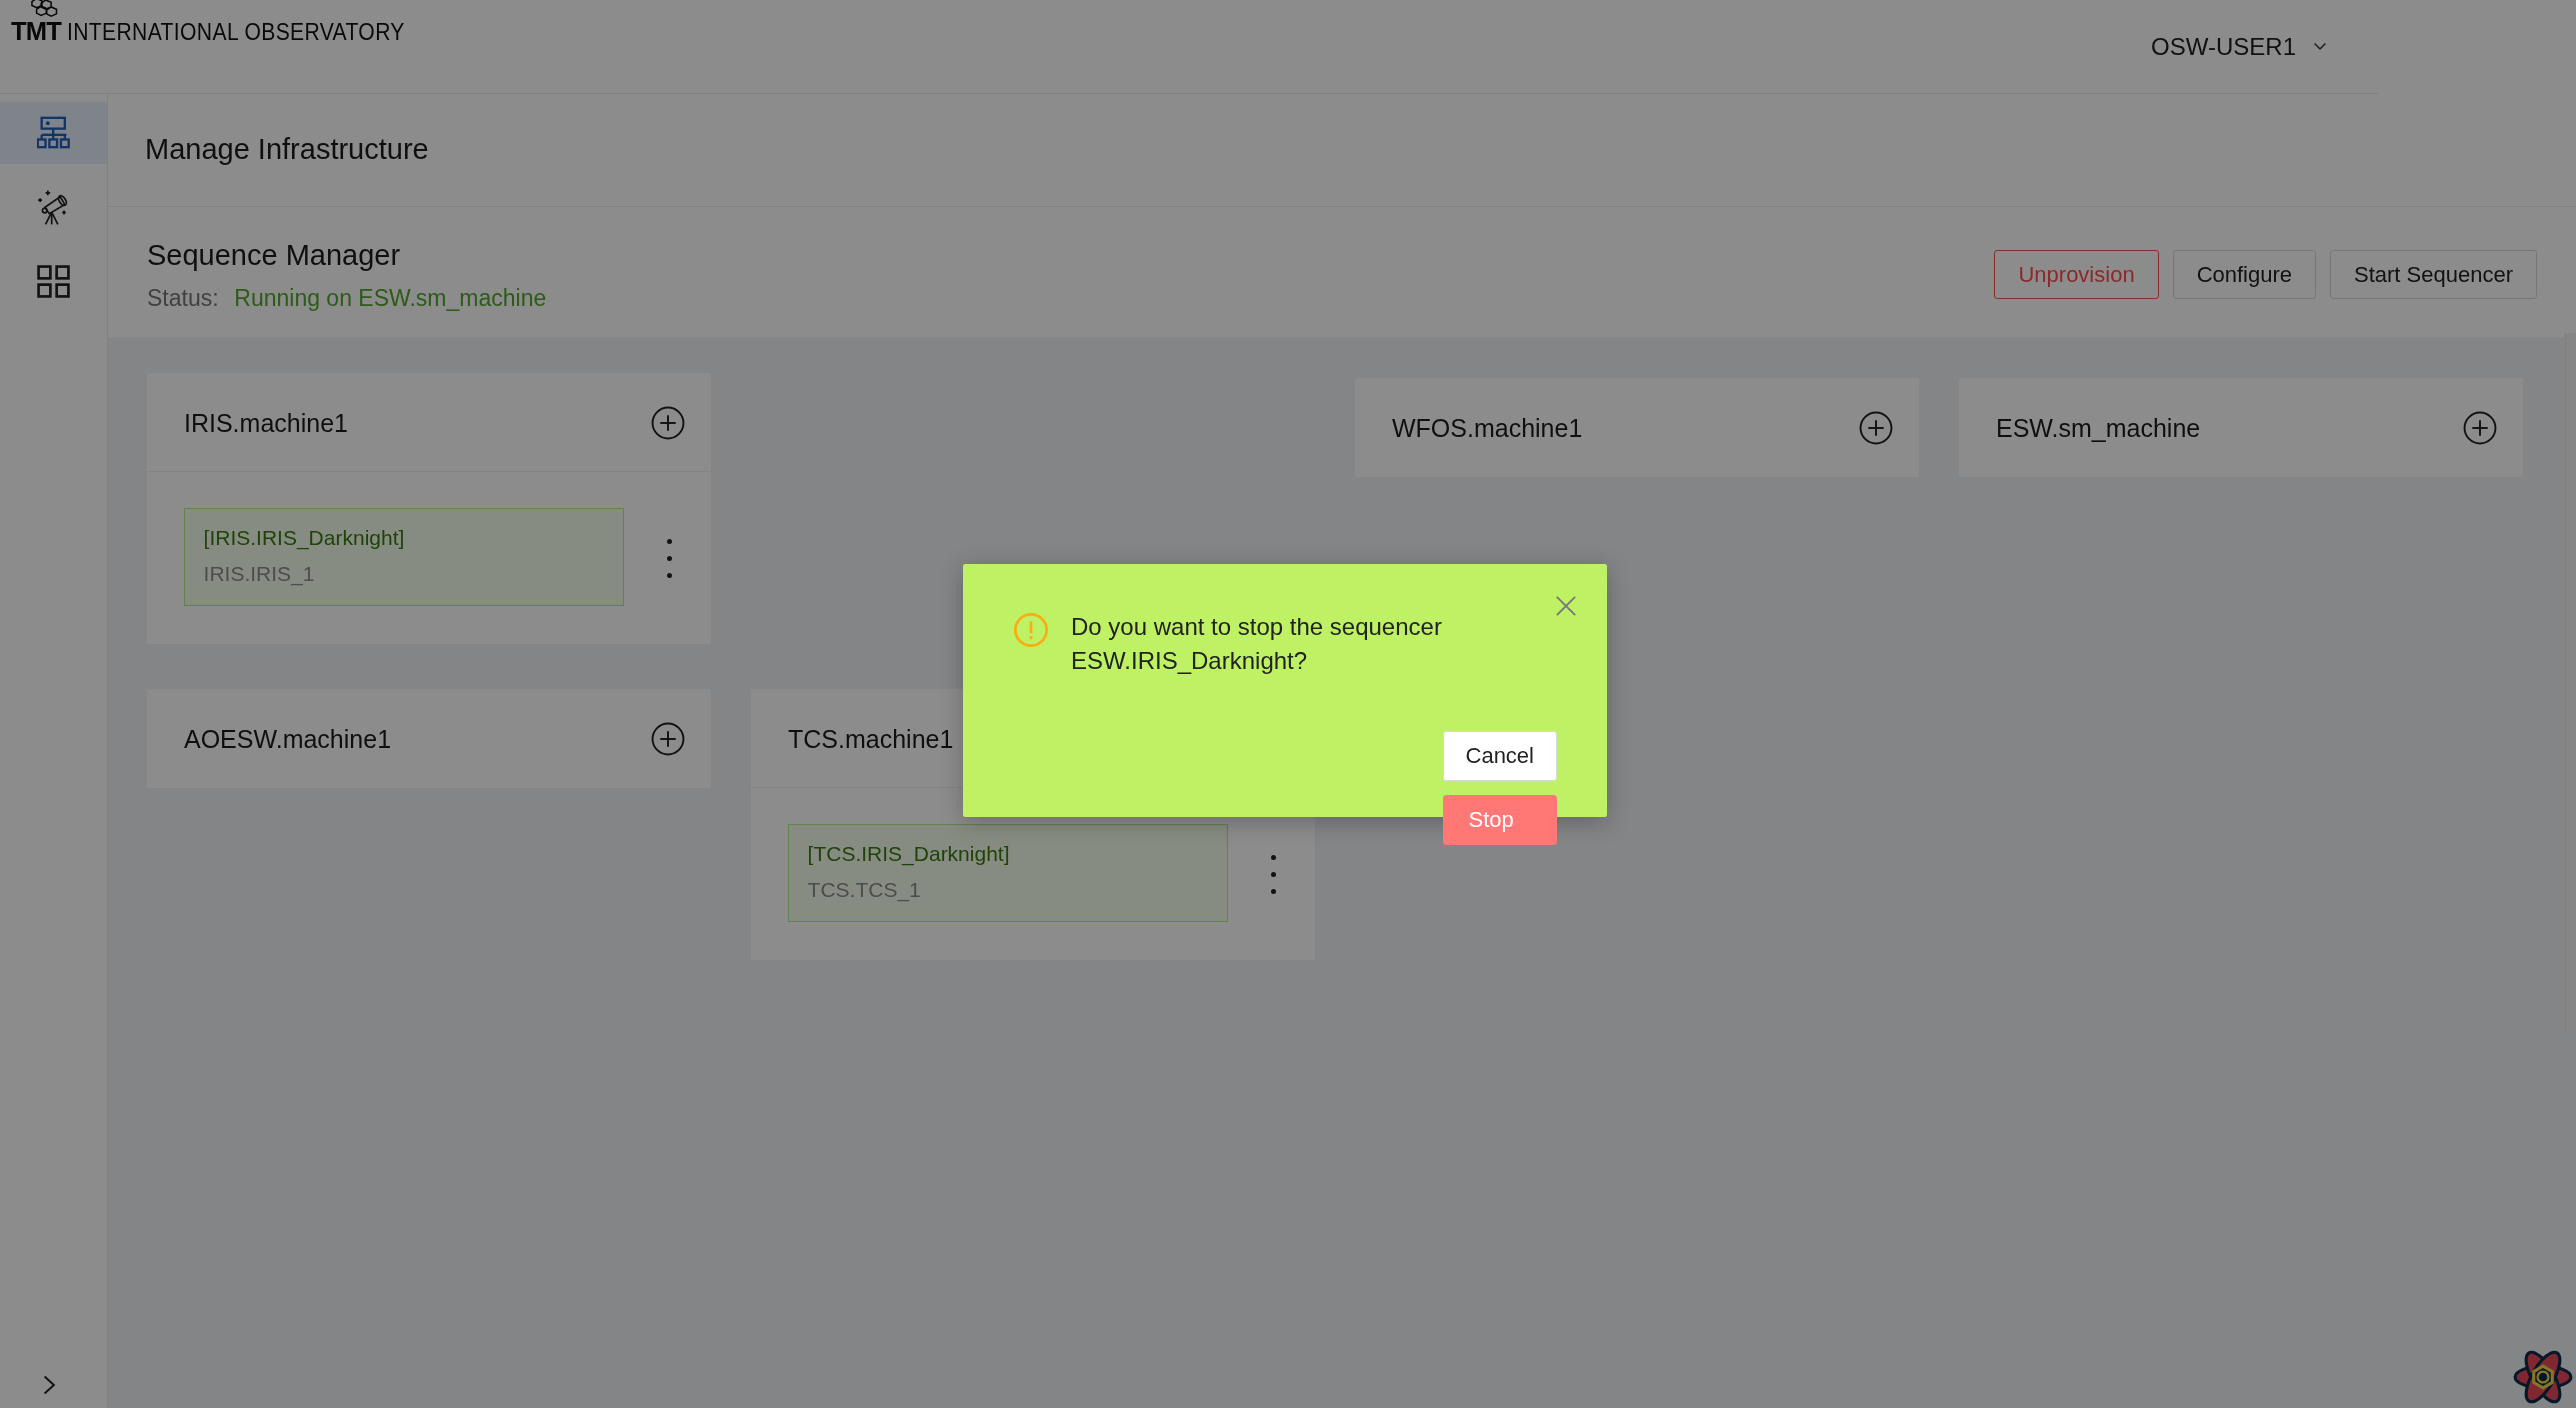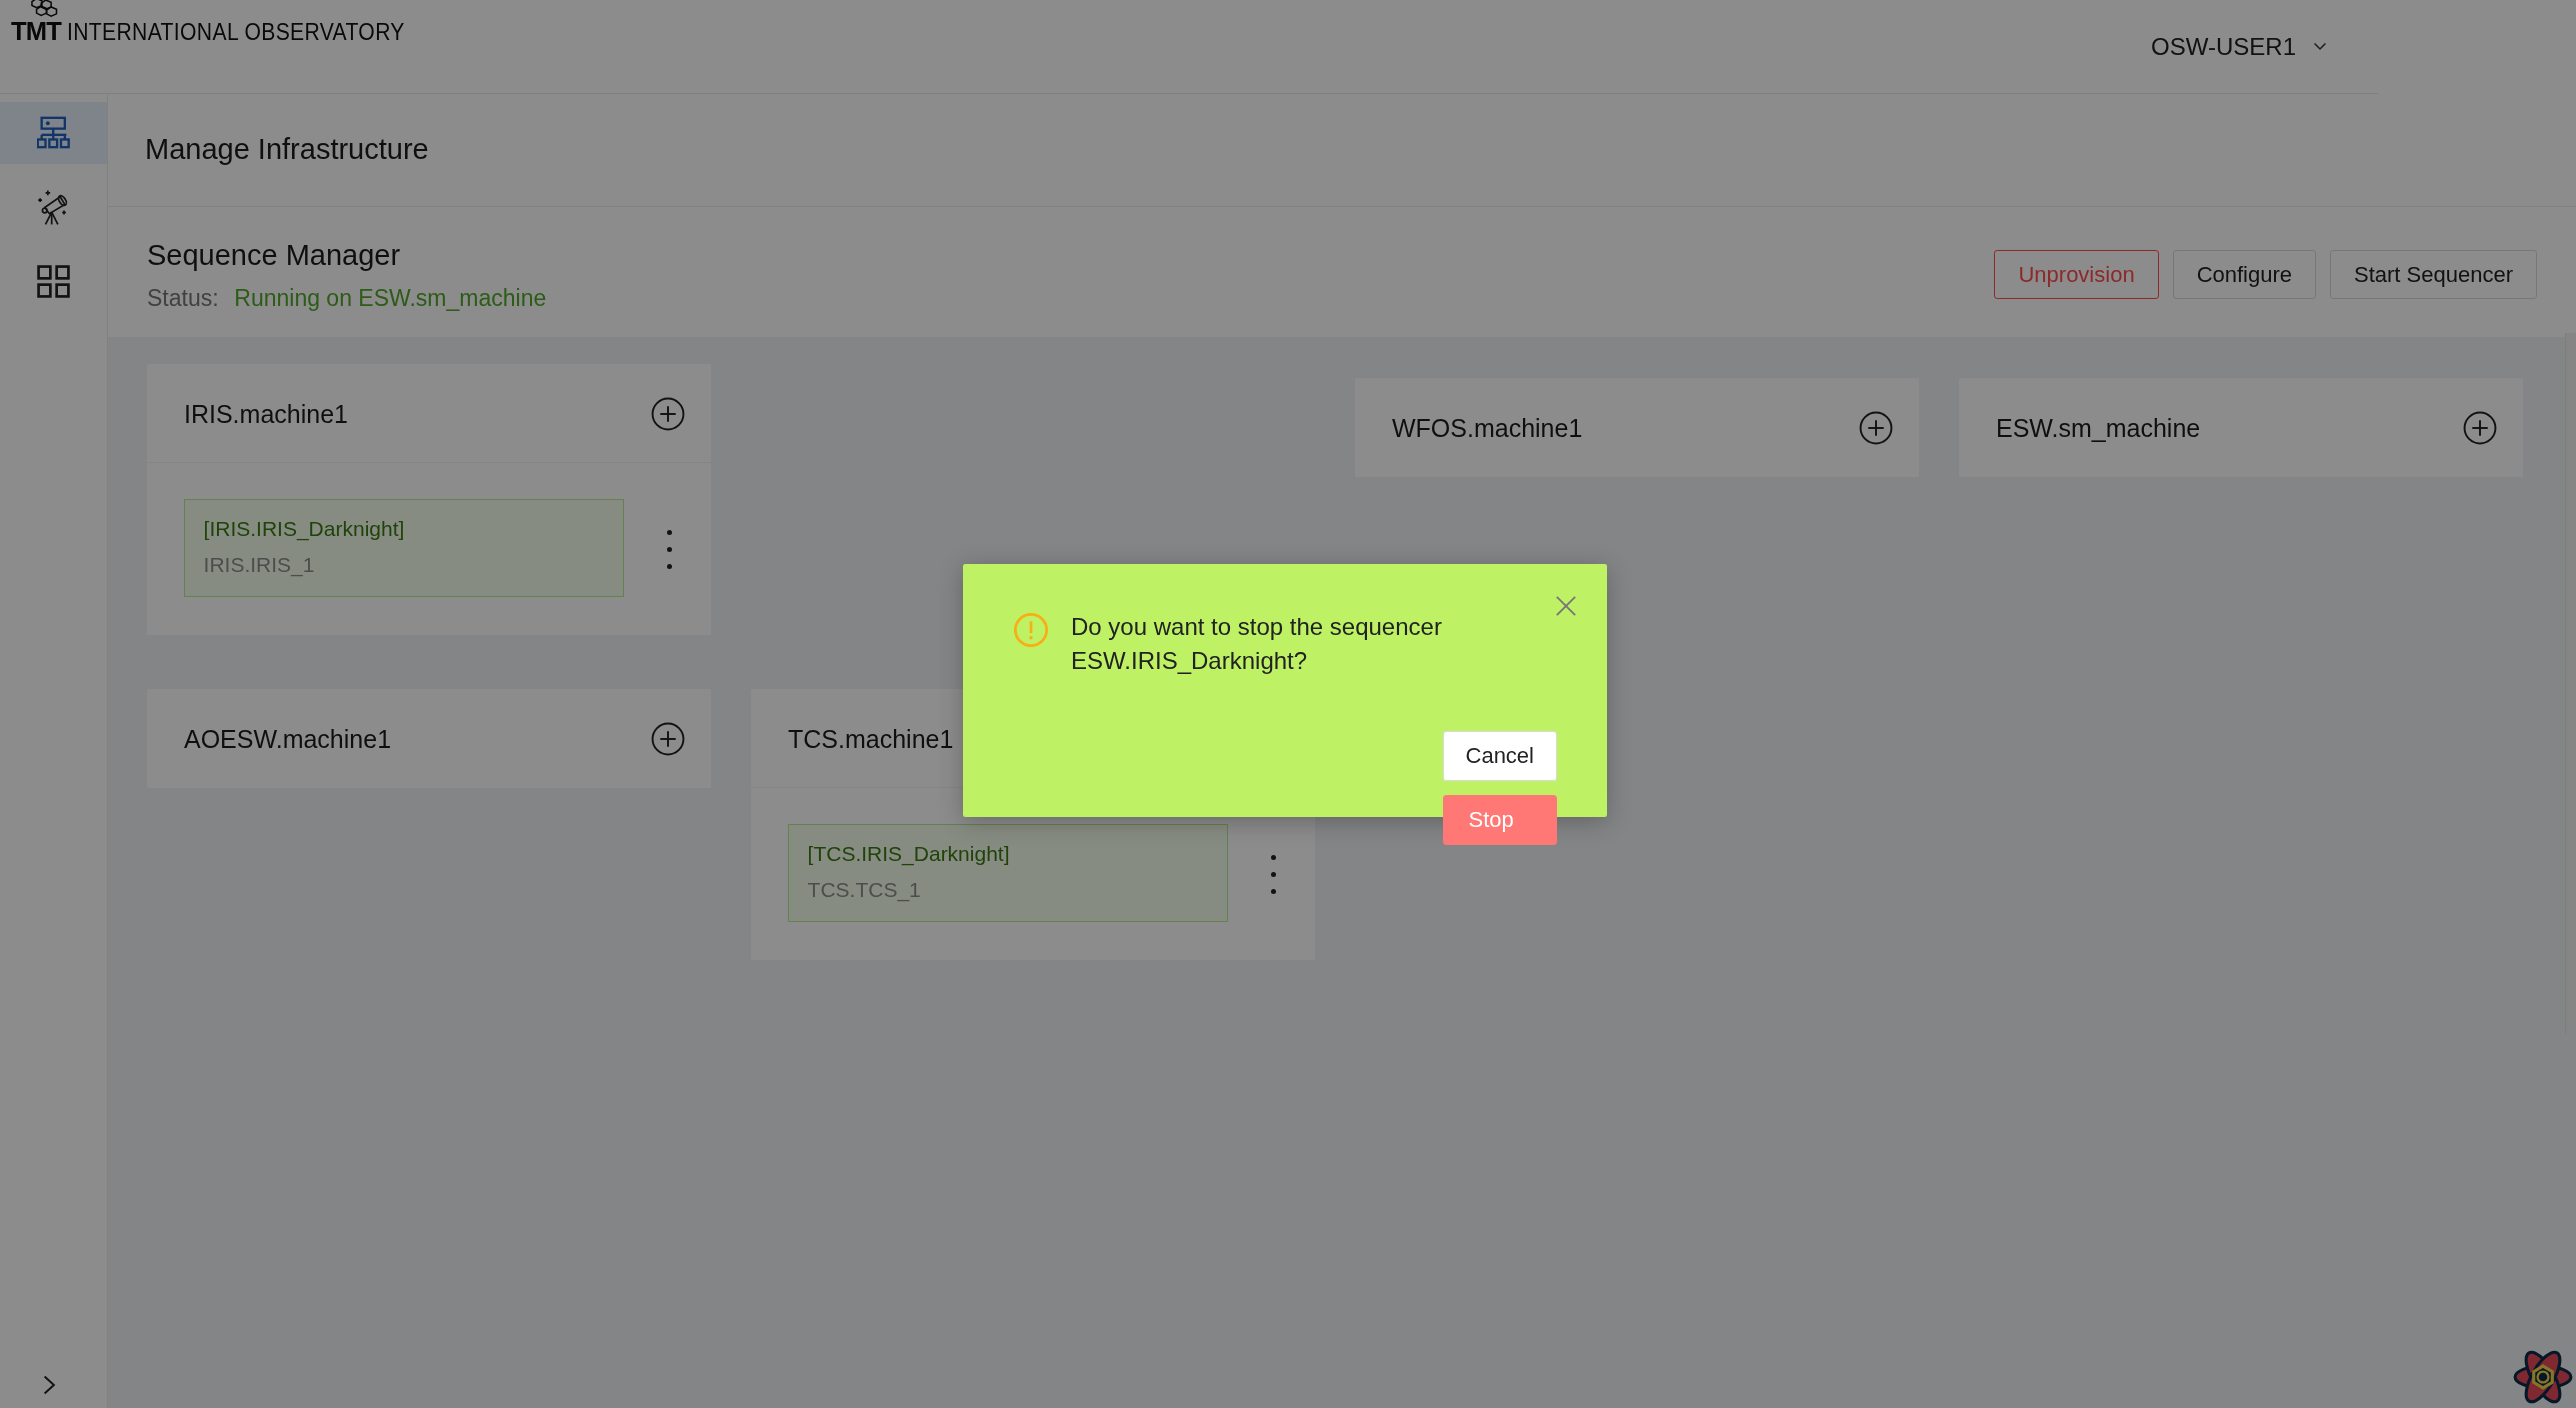--- a/index.html
+++ b/index.html
@@ -151,21 +151,21 @@
   </div>
   <div class="sm-btns">
     <button class="btn danger">Unprovision</button>
     <button class="btn">Configure</button>
     <button class="btn">Start Sequencer</button>
   </div>
 </div>
 
 <div class="grid">
 
-  <div class="card" style="left:39px; top:27px;">
+  <div class="card" style="left:39px; top:36px;">
     <div class="card-head">
       <div class="card-title">IRIS.machine1</div>
       <svg class="plus" viewBox="0 0 44 44">
         <circle cx="22" cy="22" r="20" fill="none" stroke="#222" stroke-width="2.5"></circle>
         <line x1="22" y1="12" x2="22" y2="32" stroke="#222" stroke-width="2.5"></line>
         <line x1="12" y1="22" x2="32" y2="22" stroke="#222" stroke-width="2.5"></line>
       </svg>
     </div>
     <div class="card-body">
       <div class="seq">

